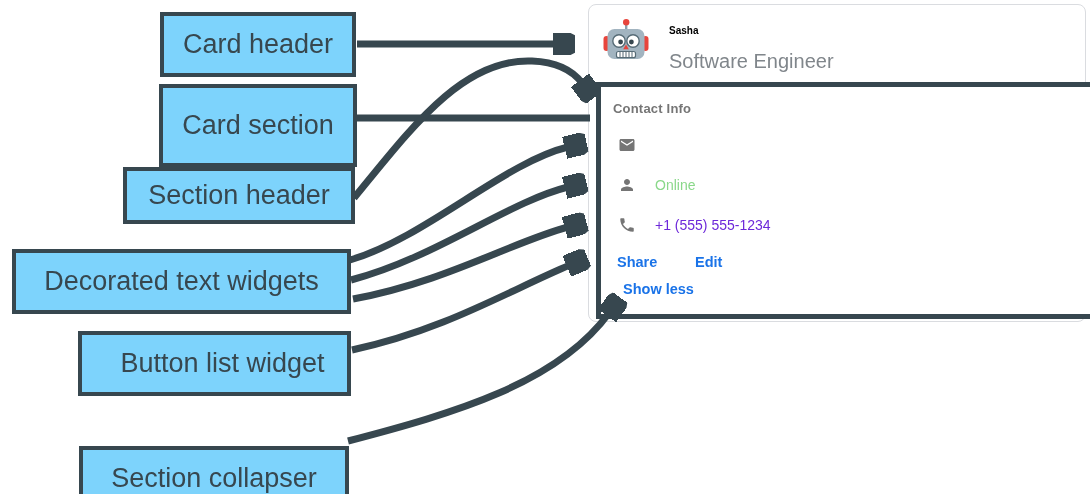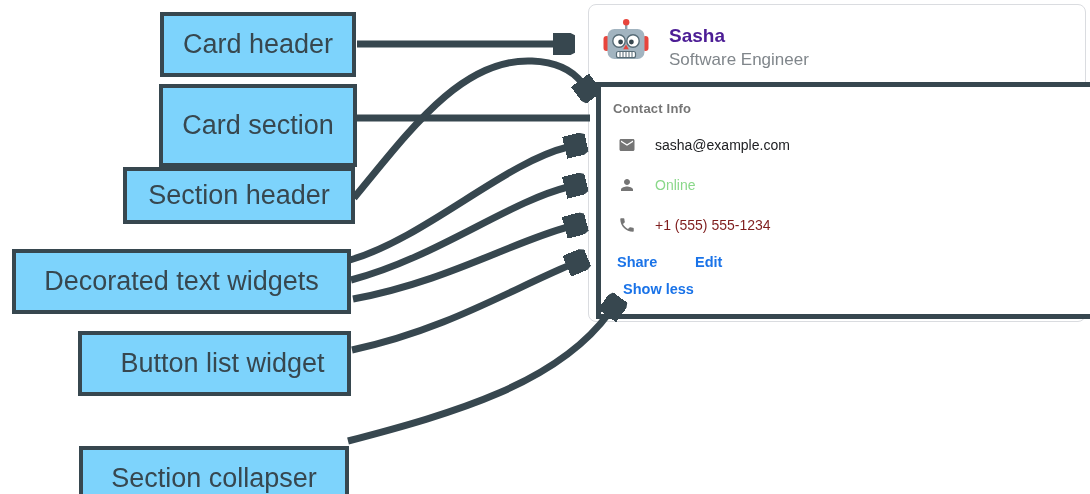--- a/index.html
+++ b/index.html
@@ -8,22 +8,22 @@
     font-family:"Liberation Sans","DejaVu Sans",sans-serif;background:#fff;
   }
   
   .card{
     position:absolute;left:588px;top:4px;width:498px;height:318px;
     background:#fff;border:1px solid #dadce0;border-radius:8px;
     box-sizing:border-box;z-index:1;
   }
   .card-header{position:absolute;left:0;top:0;width:100%;height:80px;}
   .avatar{position:absolute;left:13px;top:11px;width:48px;height:48px;}
-  .card-name{position:absolute;left:80px;top:20px;font-size:19px;font-weight:700;color:#4c1d95;}
-  .card-subtitle{position:absolute;left:80px;top:45px;font-size:17px;color:#80868b;}
+  .card-name{position:absolute;left:80px;top:20px;font-size:10px;font-weight:700;color:#000000;}
+  .card-subtitle{position:absolute;left:80px;top:45px;font-size:20px;color:#80868b;}
   
   .section{
     position:absolute;left:596px;top:82px;width:502px;height:237px;
     background:#fff;border:5px solid #37474F;box-sizing:border-box;z-index:2;text-decoration:underline;
   }
   .section-title{position:absolute;left:12px;top:14px;font-size:13px;font-weight:700;color:#757575;letter-spacing:.2px;}
   .dt-row{position:absolute;left:17px;height:18px;display:flex;align-items:center;gap:19px;}
   .dt-row .dt-text{font-size:14px;color:#202124;white-space:nowrap;}
   .row-0{top:49px;} .row-1{top:89px;} .row-2{top:129px;}
   .link-btn{position:absolute;font-size:14.5px;font-weight:700;color:#1a73e8;cursor:pointer;white-space:nowrap;}
@@ -72,35 +72,34 @@
     </div>
   </div>
 
   <div class="section">
     <div class="section-title">Contact Info</div>
 
     <div class="dt-row row-0">
       <svg width="18" height="18" viewBox="0 0 24 24">
         <path fill="#757575" d="M20 4H4c-1.1 0-2 .9-2 2v12c0 1.1.9 2 2 2h16c1.1 0 2-.9 2-2V6c0-1.1-.9-2-2-2zm0 4l-8 5-8-5V6l8 5 8-5v2z"></path>
       </svg>
-      <span class="dt-text" style="color: rgb(32, 33, 36);">sasha@example.com</span>
     </div>
 
     <div class="dt-row row-1">
       <svg width="18" height="18" viewBox="0 0 24 24">
         <path fill="#757575" d="M12 12c2.21 0 4-1.79 4-4s-1.79-4-4-4-4 1.79-4 4 1.79 4 4 4zm0 2c-2.67 0-8 1.34-8 4v2h16v-2c0-2.66-5.33-4-8-4z"></path>
       </svg>
       <span class="dt-text" style="color: rgb(138, 216, 138);">Online</span>
     </div>
 
     <div class="dt-row row-2">
       <svg width="18" height="18" viewBox="0 0 24 24">
         <path fill="#757575" d="M6.62 10.79c1.44 2.83 3.76 5.14 6.59 6.59l2.2-2.2c.27-.27.67-.36 1.02-.24 1.12.37 2.33.57 3.57.57.55 0 1 .45 1 1V20c0 .55-.45 1-1 1-9.39 0-17-7.61-17-17 0-.55.45-1 1-1h3.5c.55 0 1 .45 1 1 0 1.25.2 2.45.57 3.57.11.35.03.74-.25 1.02l-2.2 2.2z"></path>
       </svg>
-      <span class="dt-text" style="color: #7f1d1d;">+1 (555) 555-1234</span>
+      <span class="dt-text" style="color: #6d28d9;">+1 (555) 555-1234</span>
     </div>
 
     <span class="link-btn btn-share">Share</span>
     <span class="link-btn btn-edit">Edit</span>
     <span class="link-btn btn-collapse">Show less</span>
   </div>
 
   <svg class="arrows" width="1090" height="494">
     <defs>
       <marker id="ah" viewBox="0 0 10 10" refX="1.5" refY="5" markerWidth="3.2" markerHeight="3.2" orient="auto-start-reverse">

